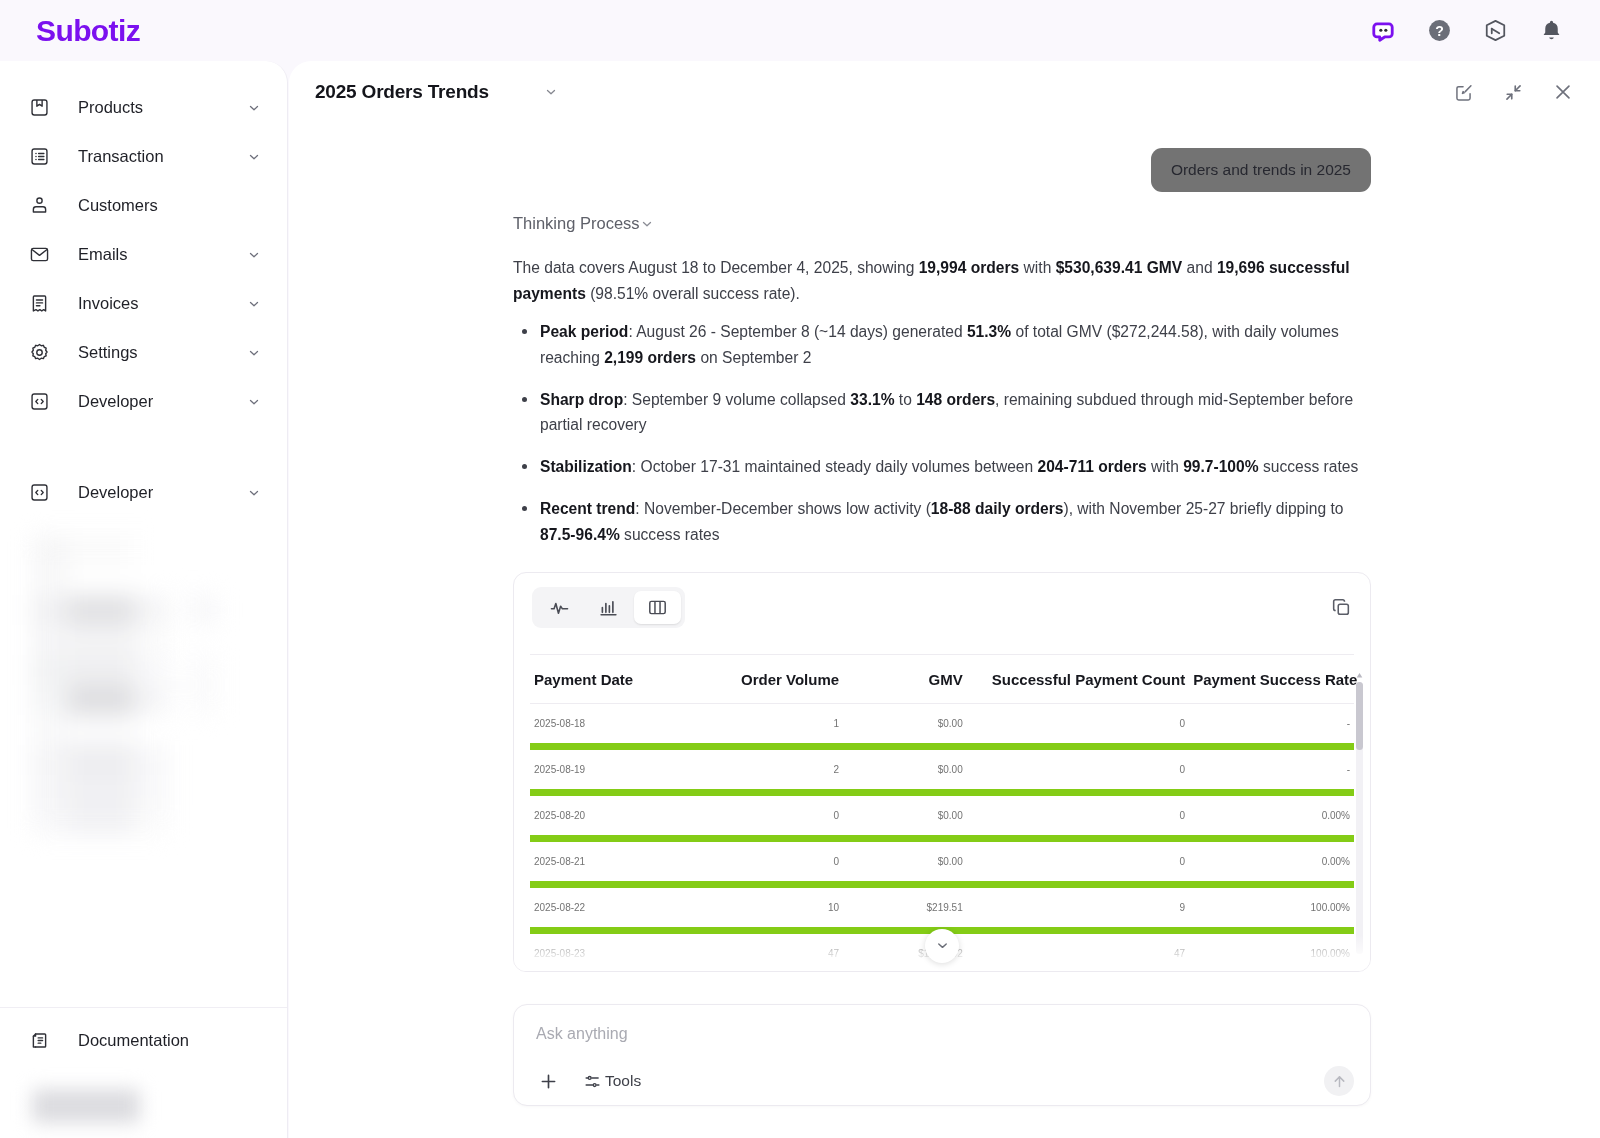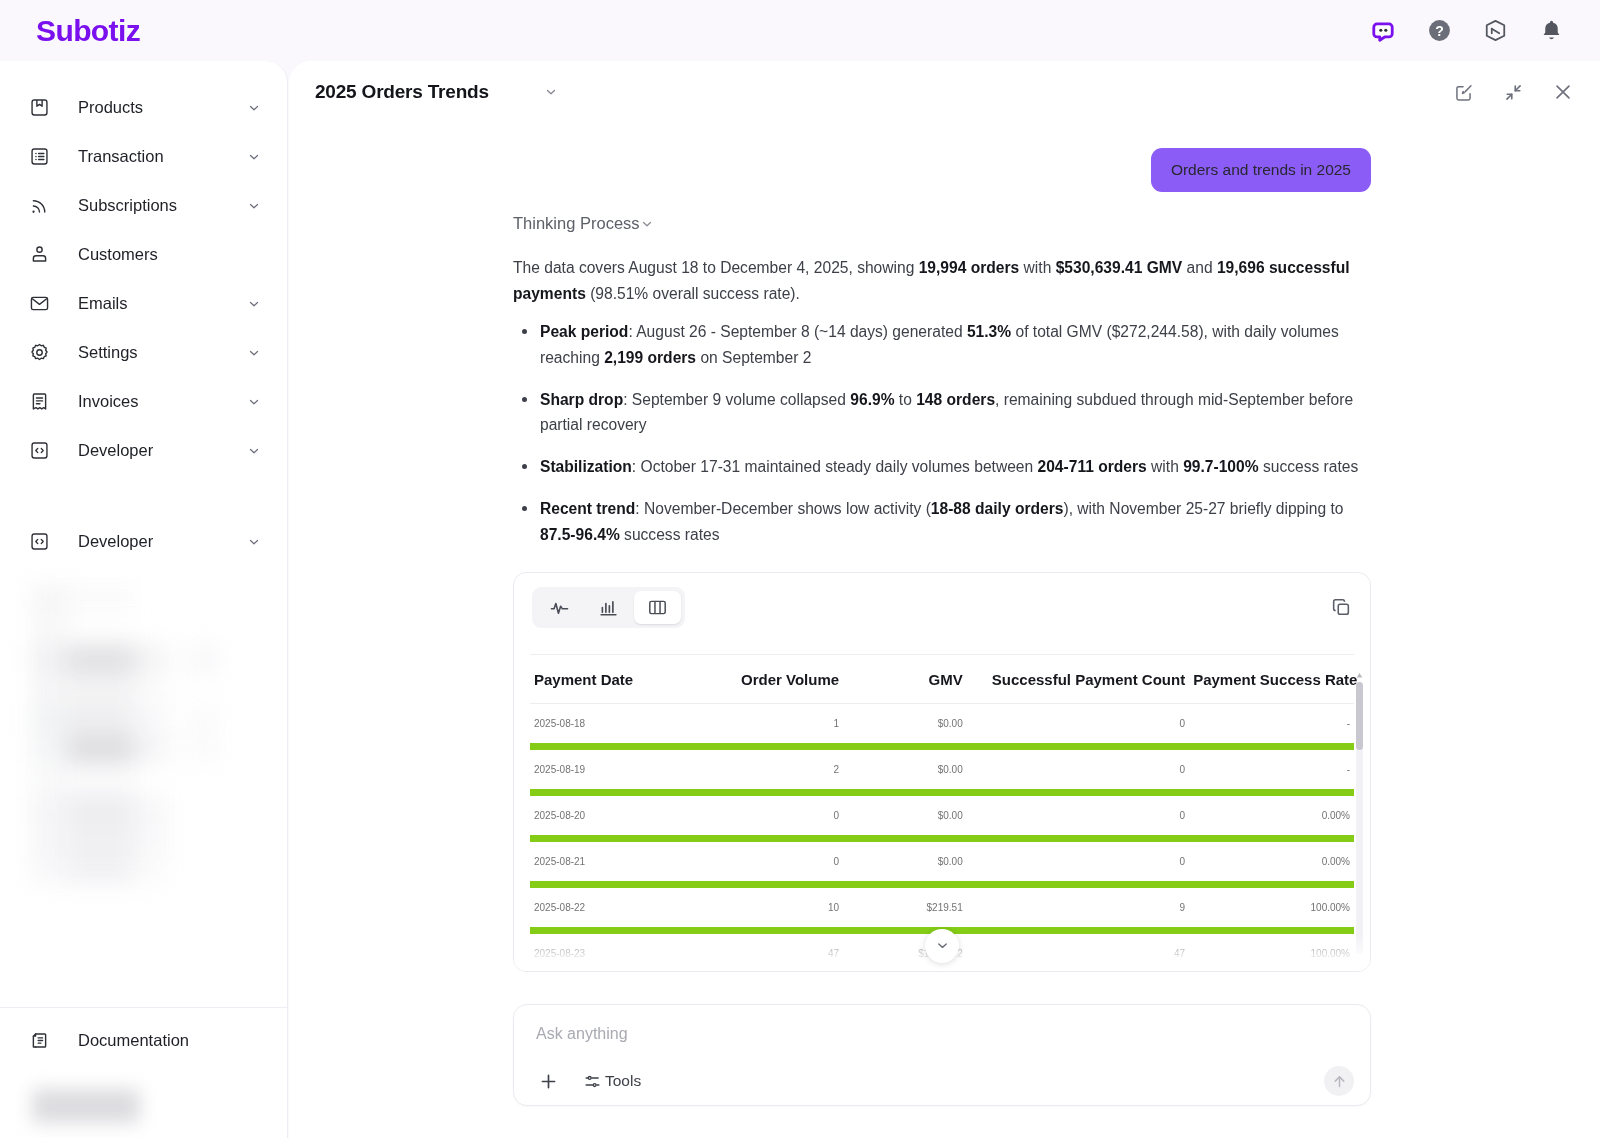--- a/index.html
+++ b/index.html
@@ -90,21 +90,21 @@
   .panel-actions { display: flex; align-items: center; gap: 28px; }
   .paction { width: 22px; height: 22px; color: #6e717c; cursor: pointer; display: flex; align-items: center; justify-content: center; }
 
   
   .convo {
     position: absolute; top: 62px; left: 0; right: 0; bottom: 0;
     padding: 0 0 0 0;
   }
   .msg-user-row { display: flex; justify-content: flex-end; padding: 25px 229px 0 0; }
   .msg-user {
-    background: #8b5cf6; color: #272830;
+    background: #737373; color: #272830;
     border-radius: 11px; padding: 13px 20px;
     font-size: 15.5px;
   }
 
   .assistant { padding: 22px 229px 0 224px; }
 
   .thinking {
     display: flex; align-items: center; gap: 0;
     font-size: 16.5px; color: #5e6069; margin-bottom: 22px;
     cursor: pointer;
@@ -310,36 +310,20 @@
           </svg>
         </span>
         <span class="nav-label">Transaction</span>
         <span class="chev">
           <svg width="14" height="14" viewBox="0 0 24 24" fill="none" stroke="currentColor" stroke-width="2.2" stroke-linecap="round" stroke-linejoin="round">
               <path d="M6 9.5l6 5.5 6-5.5"></path>
             </svg>
         </span>
       </div>
 
-      <div class="nav-item">
-        <span class="nav-ico">
-          <svg width="21" height="21" viewBox="0 0 24 24" fill="none" stroke="currentColor" stroke-width="1.6" stroke-linecap="round">
-            <path d="M5 19.5a.1.1 0 1 0 .1-.1"></path>
-            <circle cx="5.2" cy="18.9" r="1.25" fill="currentColor" stroke="none"></circle>
-            <path d="M5 12.5a7 7 0 0 1 7 7"></path>
-            <path d="M5 6.5a13 13 0 0 1 13 13"></path>
-          </svg>
-        </span>
-        <span class="nav-label">Subscriptions</span>
-        <span class="chev">
-          <svg width="14" height="14" viewBox="0 0 24 24" fill="none" stroke="currentColor" stroke-width="2.2" stroke-linecap="round" stroke-linejoin="round">
-              <path d="M6 9.5l6 5.5 6-5.5"></path>
-            </svg>
-        </span>
-      </div>
 
       <div class="nav-item">
         <span class="nav-ico">
           <svg width="21" height="21" viewBox="0 0 24 24" fill="none" stroke="currentColor" stroke-width="1.6" stroke-linecap="round" stroke-linejoin="round">
             <circle cx="12" cy="6.5" r="3"></circle>
             <path d="M5 19.5v-3a3 3 0 0 1 3-3h8a3 3 0 0 1 3 3v3z"></path>
           </svg>
         </span>
         <span class="nav-label">Customers</span>
       </div>
@@ -354,41 +338,41 @@
         <span class="nav-label">Emails</span>
         <span class="chev">
           <svg width="14" height="14" viewBox="0 0 24 24" fill="none" stroke="currentColor" stroke-width="2.2" stroke-linecap="round" stroke-linejoin="round">
               <path d="M6 9.5l6 5.5 6-5.5"></path>
             </svg>
         </span>
       </div>
 
       <div class="nav-item">
         <span class="nav-ico">
-          <svg width="21" height="21" viewBox="0 0 24 24" fill="none" stroke="currentColor" stroke-width="1.6" stroke-linejoin="round">
-            <path d="M12 2.8l2 1.5 2.4-.5 1 2.2 2.2 1-.5 2.4 1.5 2-1.5 2 .5 2.4-2.2 1-1 2.2-2.4-.5-2 1.5-2-1.5-2.4.5-1-2.2-2.2-1 .5-2.4-1.5-2 1.5-2-.5-2.4 2.2-1 1-2.2 2.4.5z"></path>
-            <circle cx="12" cy="12" r="3.1"></circle>
-          </svg>
-        </span>
-        <span class="nav-label">Settings</span>
+          <svg width="21" height="21" viewBox="0 0 24 24" fill="none" stroke="currentColor" stroke-width="1.6" stroke-linecap="round" stroke-linejoin="round">
+            <path d="M6 3.5h12a1 1 0 0 1 1 1v16l-2.2-1.4L14.6 20.5 12.4 19.1 10.2 20.5 8 19.1 5 20.5v-16a1 1 0 0 1 1-1z"></path>
+            <path d="M8.5 8h7M8.5 11.3h7M8.5 14.6h4"></path>
+          </svg>
+        </span>
+        <span class="nav-label">Invoices</span>
         <span class="chev">
           <svg width="14" height="14" viewBox="0 0 24 24" fill="none" stroke="currentColor" stroke-width="2.2" stroke-linecap="round" stroke-linejoin="round">
               <path d="M6 9.5l6 5.5 6-5.5"></path>
             </svg>
         </span>
       </div>
 
       <div class="nav-item">
         <span class="nav-ico">
-          <svg width="21" height="21" viewBox="0 0 24 24" fill="none" stroke="currentColor" stroke-width="1.6" stroke-linecap="round" stroke-linejoin="round">
-            <path d="M6 3.5h12a1 1 0 0 1 1 1v16l-2.2-1.4L14.6 20.5 12.4 19.1 10.2 20.5 8 19.1 5 20.5v-16a1 1 0 0 1 1-1z"></path>
-            <path d="M8.5 8h7M8.5 11.3h7M8.5 14.6h4"></path>
-          </svg>
-        </span>
-        <span class="nav-label">Invoices</span>
+          <svg width="21" height="21" viewBox="0 0 24 24" fill="none" stroke="currentColor" stroke-width="1.6" stroke-linejoin="round">
+            <path d="M12 2.8l2 1.5 2.4-.5 1 2.2 2.2 1-.5 2.4 1.5 2-1.5 2 .5 2.4-2.2 1-1 2.2-2.4-.5-2 1.5-2-1.5-2.4.5-1-2.2-2.2-1 .5-2.4-1.5-2 1.5-2-.5-2.4 2.2-1 1-2.2 2.4.5z"></path>
+            <circle cx="12" cy="12" r="3.1"></circle>
+          </svg>
+        </span>
+        <span class="nav-label">Settings</span>
         <span class="chev">
           <svg width="14" height="14" viewBox="0 0 24 24" fill="none" stroke="currentColor" stroke-width="2.2" stroke-linecap="round" stroke-linejoin="round">
               <path d="M6 9.5l6 5.5 6-5.5"></path>
             </svg>
         </span>
       </div>
 
       <div class="nav-item">
         <span class="nav-ico">
           <svg width="21" height="21" viewBox="0 0 24 24" fill="none" stroke="currentColor" stroke-width="1.6" stroke-linecap="round" stroke-linejoin="round">
@@ -549,21 +533,21 @@
             <svg width="14" height="14" viewBox="0 0 24 24" fill="none" stroke="currentColor" stroke-width="2.2" stroke-linecap="round" stroke-linejoin="round">
                 <path d="M6 9.5l6 5.5 6-5.5"></path>
               </svg>
           </span>
         </div>
 
         <p class="para"><span>The data covers August 18 to December 4, 2025, showing </span><b>19,994 orders</b><span> with </span><b>$530,639.41 GMV</b><span> and </span><b>19,696 successful payments</b><span> (98.51% overall success rate).</span></p>
 
         <ul class="bullets">
           <li class="li"><b>Peak period</b><span>: August 26 - September 8 (~14 days) generated </span><b>51.3%</b><span> of total GMV ($272,244.58), with daily volumes reaching </span><b>2,199 orders</b><span> on September 2</span></li>
-          <li class="li"><b>Sharp drop</b><span>: September 9 volume collapsed </span><b>96.9%</b><span> to </span><b>148 orders</b><span>, remaining subdued through mid-September before partial recovery</span></li>
+          <li class="li"><b>Sharp drop</b><span>: September 9 volume collapsed </span><b>33.1%</b><span> to </span><b>148 orders</b><span>, remaining subdued through mid-September before partial recovery</span></li>
           <li class="li"><b>Stabilization</b><span>: October 17-31 maintained steady daily volumes between </span><b>204-711 orders</b><span> with </span><b>99.7-100%</b><span> success rates</span></li>
           <li class="li"><b>Recent trend</b><span>: November-December shows low activity (</span><b>18-88 daily orders</b><span>), with November 25-27 briefly dipping to </span><b>87.5-96.4%</b><span> success rates</span></li>
         </ul>
 
         <div class="card">
 
           <div class="card-toolbar">
             <div class="seg">
               <div class="seg-btn">
                 <svg width="21" height="21" viewBox="0 0 24 24" fill="none" stroke="currentColor" stroke-width="1.8" stroke-linecap="round" stroke-linejoin="round">

